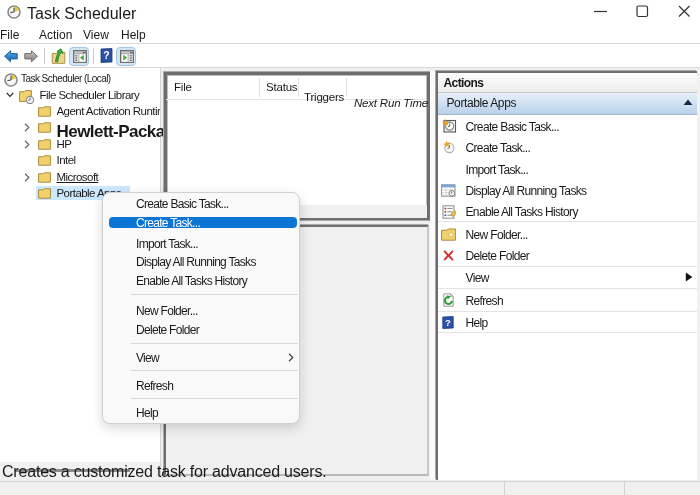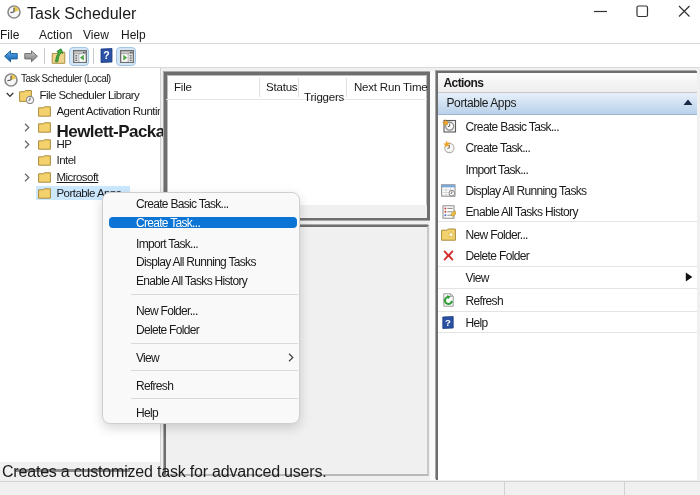--- a/index.html
+++ b/index.html
@@ -157,21 +157,21 @@
 <div class="abs" style="left:16px;top:469px;width:114px;height:2.5px;background:#8a8a8a;"></div>
 
 <div class="abs" style="left:164px;top:72px;width:266px;height:148px;background:#ffffff;border:3px solid #6e6e6e;box-shadow:0 0 0 1px #a8a8a8, inset 0 0 0 1px #bdbdbd;"></div>
 <div class="abs" style="left:166px;top:74px;width:261px;height:26px;border-bottom:1px solid #e4e4e4;"></div>
 <div class="txt" style="left:174px;top:81px;font-size:11.5px;letter-spacing:-0.2px;">File</div>
 <div class="abs" style="left:259px;top:78px;width:1px;height:19px;background:#e0e0e0;"></div>
 <div class="txt" style="left:266px;top:81px;font-size:11.5px;letter-spacing:-0.2px;">Status</div>
 <div class="abs" style="left:298px;top:78px;width:1px;height:19px;background:#e0e0e0;"></div>
 <div class="txt" style="left:304px;top:91px;font-size:11.5px;letter-spacing:-0.2px;">Triggers</div>
 <div class="abs" style="left:346px;top:78px;width:1px;height:19px;background:#e0e0e0;"></div>
-<div class="txt" style="left:354px;top:81px;font-size:11.5px;letter-spacing:-0.2px;">Next Run Time</div>
+<div class="txt" style="left:354px;top:97px;font-size:11.5px;letter-spacing:-0.2px;font-style:italic;">Next Run Time</div>
 <div class="abs" style="left:166px;top:205px;width:261px;height:13px;background:#f0f0f0;"></div>
 
 <div class="abs" style="left:164px;top:225px;width:265px;height:251px;background:#f0f0f0;border-top:2px solid #6e6e6e;border-left:2px solid #6e6e6e;border-right:2px solid #c9c9c9;border-bottom:2px solid #b9b9b9;box-shadow:-1px -1px 0 0 #a8a8a8;"></div>
 
 <div class="abs" style="left:430px;top:71px;width:5px;height:409px;background:#fafafa;"></div>
 
 <div class="abs" style="left:436px;top:71px;width:261px;height:409px;background:#ffffff;border-top:2px solid #6e6e6e;border-left:2px solid #6e6e6e;box-shadow:-1px -1px 0 0 #a8a8a8;"></div>
 <div class="abs" style="left:438px;top:73px;width:259px;height:20px;background:linear-gradient(#fcfcfc,#ededed);border-bottom:1px solid #c8c8c8;"></div>
 <div class="txt" style="left:443.5px;top:76px;font-size:12px;font-weight:bold;letter-spacing:-0.6px;">Actions</div>
 <div class="abs" style="left:438px;top:93px;width:259px;height:21.5px;background:linear-gradient(#e7f0fa,#b9d1ea);border-bottom:1px solid #9eb6cf;"></div>

